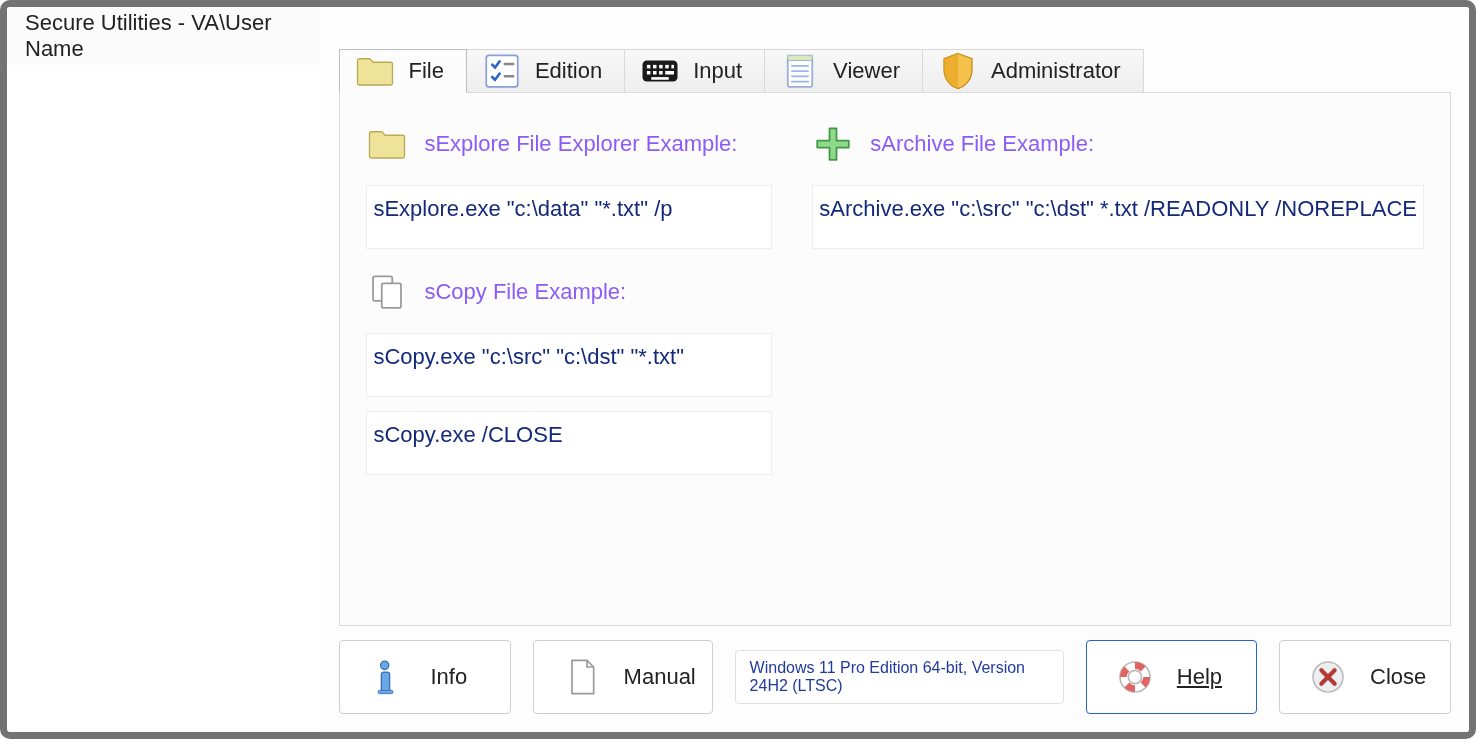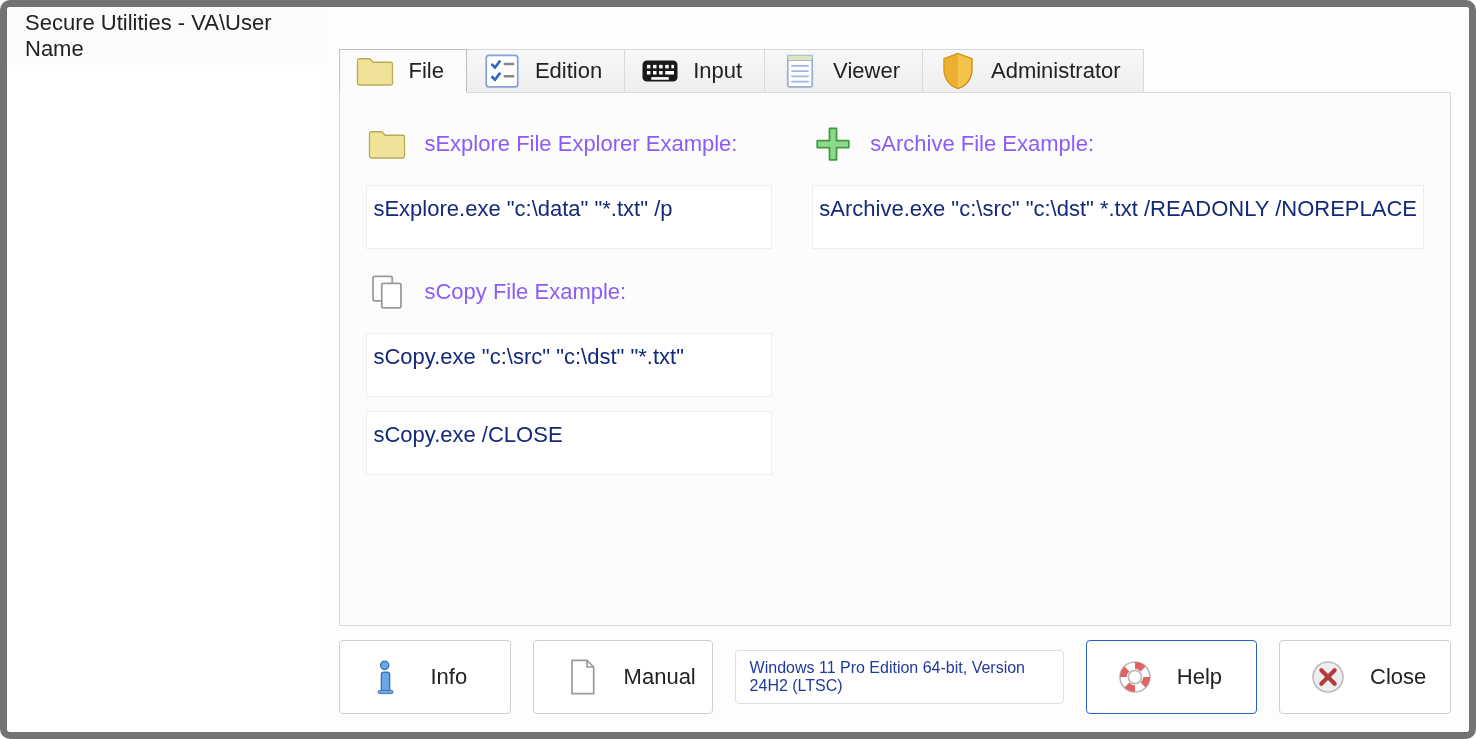--- a/index.html
+++ b/index.html
@@ -137,21 +137,21 @@
   .btn .bicon {
     width: 40px;
     height: 40px;
     display: flex;
     align-items: center;
     justify-content: center;
   }
   .btn .bicon svg { width: 40px; height: 40px; }
   .btn.info   { width: 200px; justify-content: flex-start; padding-left: 28px;}
   .btn.manual { width: 180px; justify-content: flex-start; padding-left: 28px;}
-  .btn.help   { width: 200px; justify-content: flex-start; padding-left: 28px; border-color:#2563c9;}
+  .btn.help   { width: 200px; justify-content: flex-start; padding-left: 28px; border-color:#2563c9;text-decoration:underline;}
   .btn.close  { width: 172px; justify-content: flex-start; padding-left: 28px;}
   .versionbox {
     flex: 1 1 auto;
     border: 1px solid #e0e0e0;
     background: #ffffff;
     border-radius: 4px;
     padding: 8px 14px;
     font-size: 16px;
     color: #203a9e;
     display: flex;

